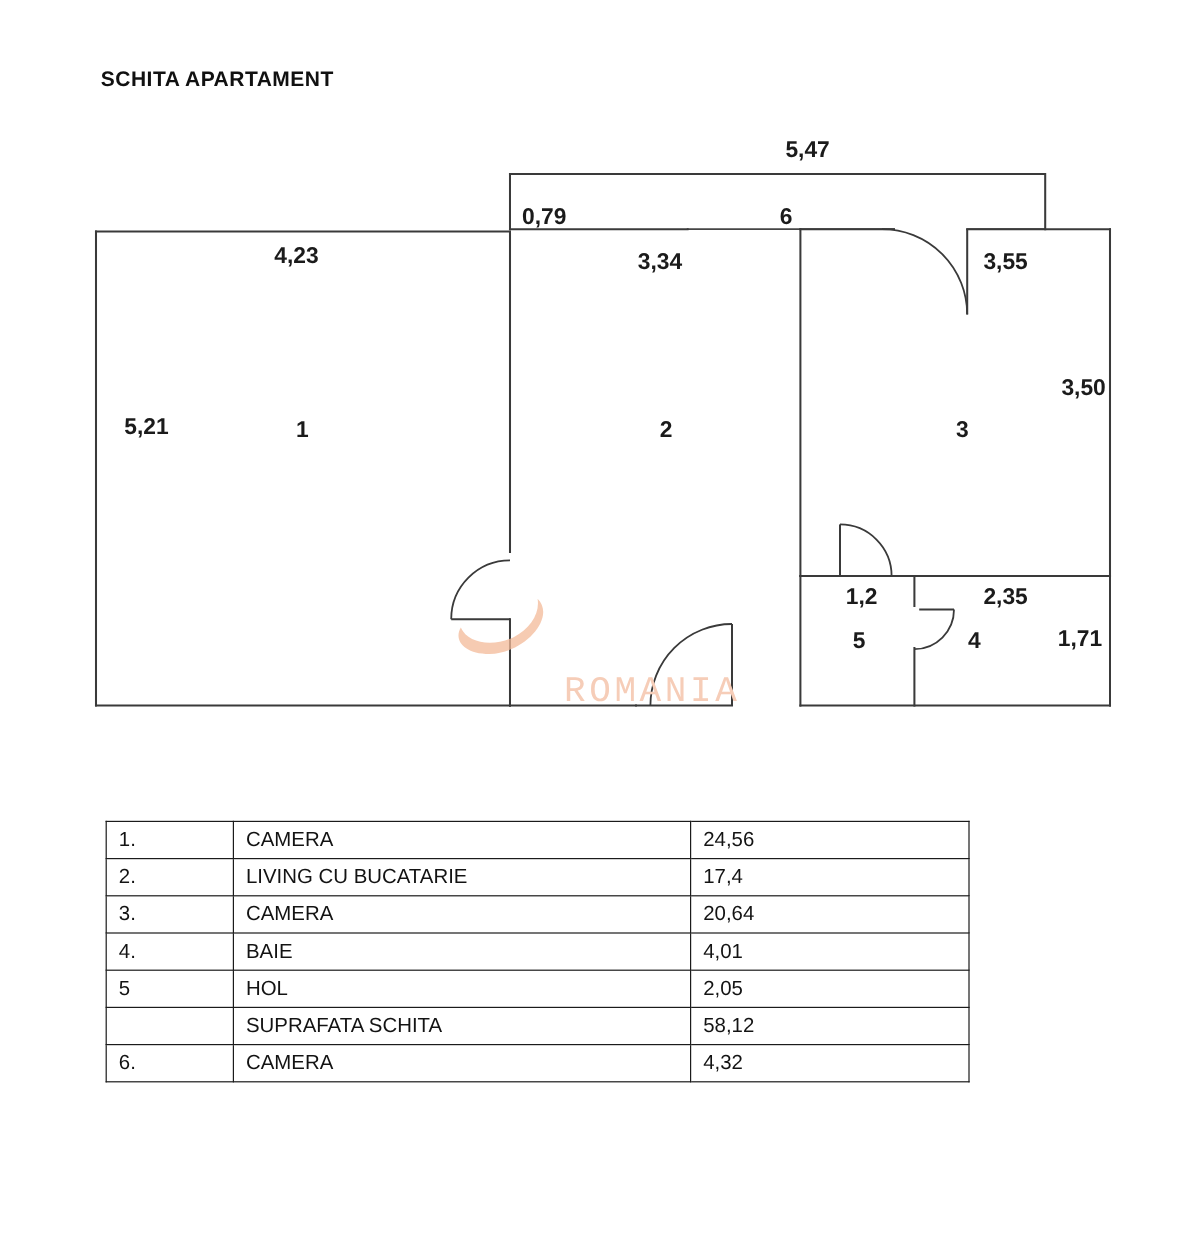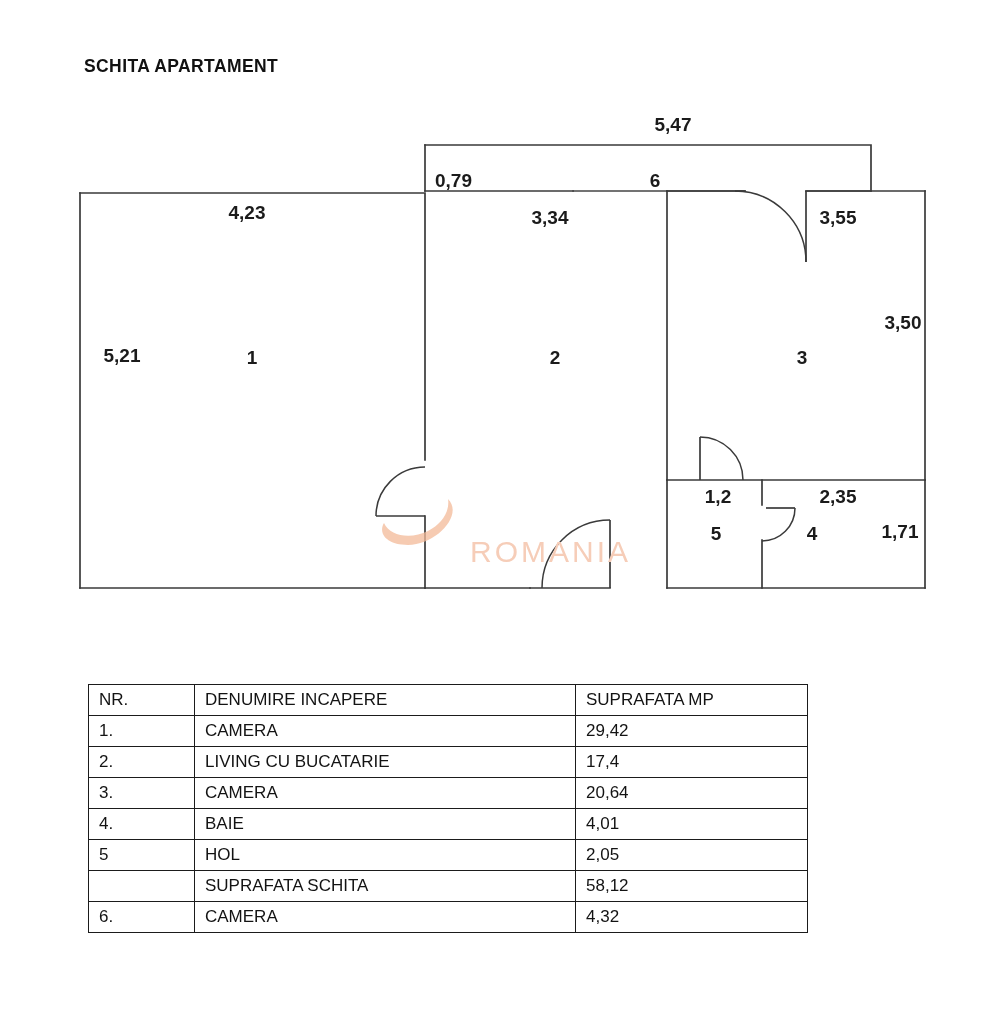--- a/index.html
+++ b/index.html
@@ -81,25 +81,25 @@
     font-family: "Liberation Sans", sans-serif;
     font-size: 19px;
     font-weight: 700;
     fill: #1b1b1b;
   }
 
   
   .watermark {
     position: absolute;
     left: 470px;
-    top: 535px;
+    top: 560px;
     font-size: 30px;
     letter-spacing: 3px;
     color: #f6cdb8;
-    font-family: Liberation Sans, sans-serif;
+    font-family: Liberation Mono, monospace;
     font-weight: 400;
     pointer-events: none;
     user-select: none;
     white-space: nowrap;
   }
   .watermark-swoosh {
     position: absolute;
     left: 378px;
     top: 493px;
     width: 86px;
@@ -208,28 +208,23 @@
     <svg class="watermark-swoosh" viewBox="0 0 86 62">
       <path d="M 70 6 C 86 22 58 52 30 52 C 8 52 0 40 6 30 C 12 44 34 46 50 38 C 64 31 72 18 70 6 Z" fill="#f3b998" opacity="0.75"></path>
     </svg>
 
     <div class="watermark">ROMANIA</div>
   </div>
 
   <table id="room-table">
     <tbody>
       <tr>
-        <td class="col-nr">NR.</td>
-        <td class="col-name">DENUMIRE INCAPERE</td>
-        <td class="col-area">SUPRAFATA MP</td>
-      </tr>
-      <tr>
         <td class="col-nr">1.</td>
         <td class="col-name">CAMERA</td>
-        <td class="col-area">29,42</td>
+        <td class="col-area">24,56</td>
       </tr>
       <tr>
         <td class="col-nr">2.</td>
         <td class="col-name">LIVING CU BUCATARIE</td>
         <td class="col-area">17,4</td>
       </tr>
       <tr>
         <td class="col-nr">3.</td>
         <td class="col-name">CAMERA</td>
         <td class="col-area">20,64</td>

